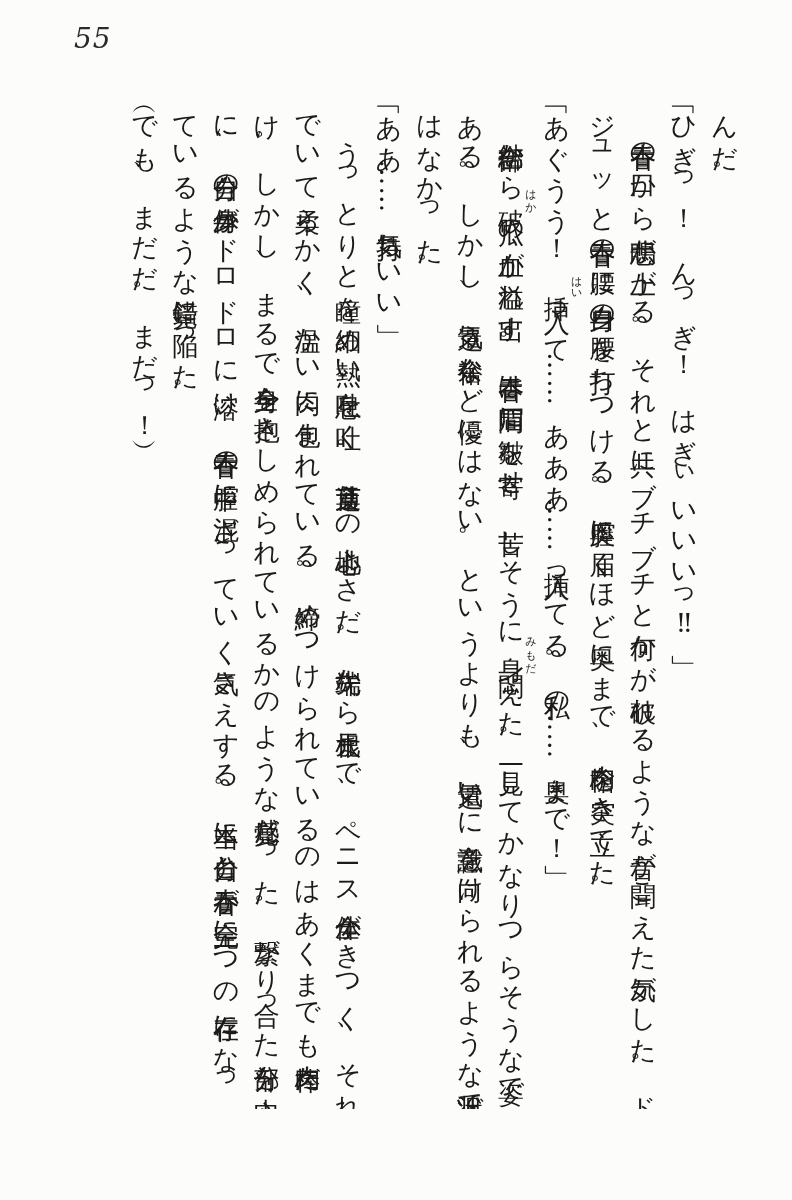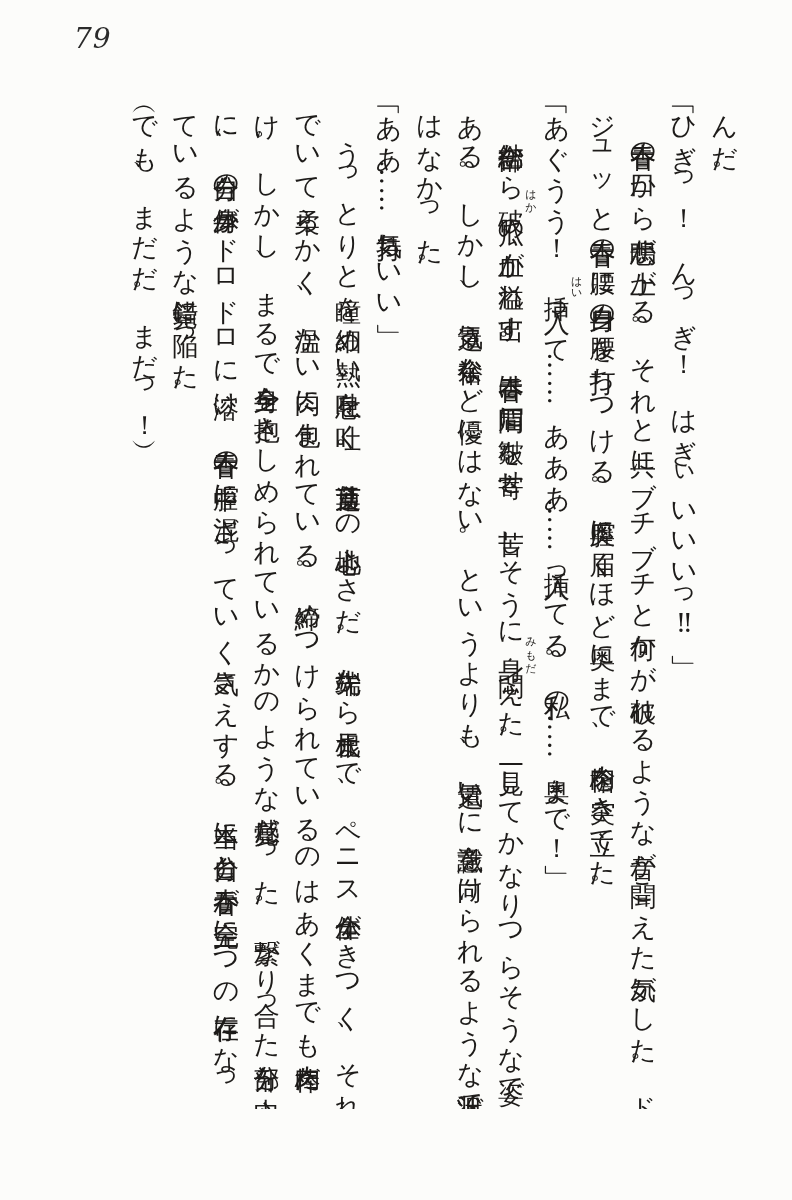--- a/index.html
+++ b/index.html
@@ -57,21 +57,21 @@
   rt {
     font-size: 11px;
     letter-spacing: 0;
     font-family: "DejaVu Serif", "Liberation Serif", serif;
   }
 </style>
 </head>
 <body>
 
 <div class="page">
-  <div class="page-number">79</div>
+  <div class="page-number">55</div>
   <div class="text-block">
       <p class="para">んだ。</p>
       <p class="para">「ひぎっ！　んっぎ！　はぎぃいいいっ‼」</p>
       <p class="para indent">春香の口から悲鳴が上がる。それと共にブチブチと何かが破れるような音が聞こえた気がした。ドジュッと春香の腰に自身の腰を打ちつける。膣奥に届くほど奥にまで、肉槍を突き立てた。</p>
       <p class="para">「あぐうう！　<ruby>挿入<rt>はい</rt></ruby>って……あああ……挿入ってる。私の……奥まで！」</p>
       <p class="para indent">結合部から<ruby>破瓜<rt>はか</rt></ruby>の血が溢れ出す。春香は眉間に皺を寄せ、苦しそうに<ruby>身<rt>み</rt></ruby><ruby>悶<rt>もだ</rt></ruby>えた。一見してかなりつらそうな姿である。しかし、気遣う余裕など優にはない。というよりも、気遣いに意識を向けられるような状況ではなかった。</p>
       <p class="para">「ああ……気持ちいい」</p>
       <p class="para indent">うっとりと瞳を細め熱い吐息を吐く。言葉通りの心地よさだ。先端から根元まで、ペニス全体がきつく、それでいて柔らかく、温かい肉に包まれている。締めつけられているのはあくまでも肉棒だけ。しかし、まるで全身を抱きしめられているかのような感覚だった。繋がり合った部分を中心に、自分の身体がドロドロに溶け、春香の膣中に混ざっていく気さえする。本当に自分と春香が完全に一つの存在になっているような錯覚に陥った。</p>
       <p class="para">（でも、まだだ。まだっ！）</p>
     </div>

